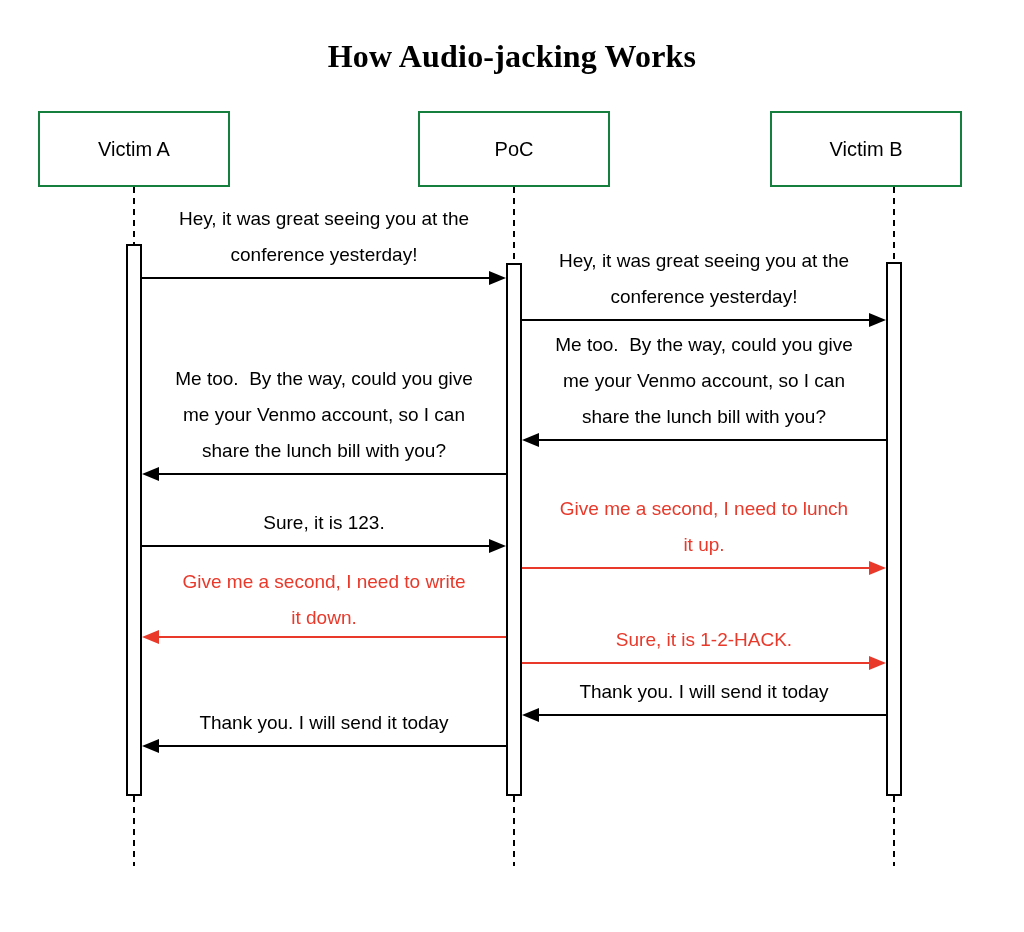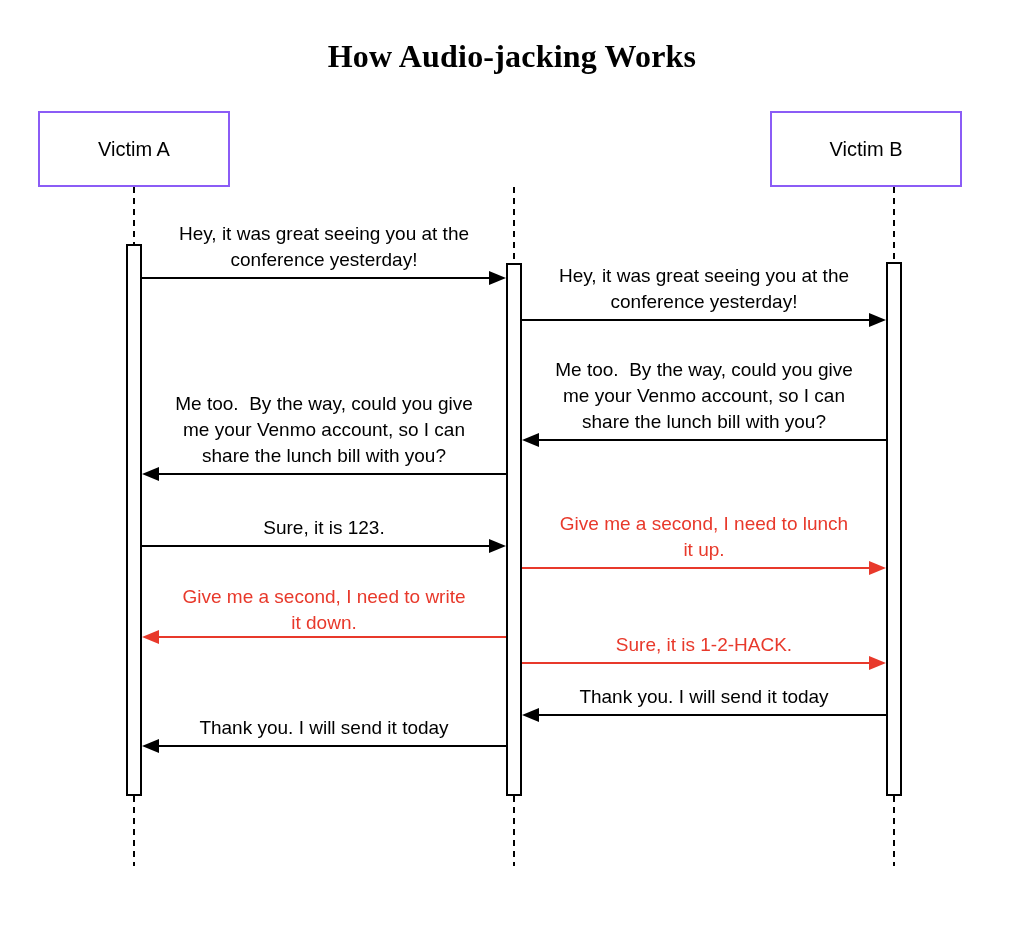--- a/index.html
+++ b/index.html
@@ -25,21 +25,21 @@
     font-size: 32px;
     font-weight: bold;
     letter-spacing: 0.2px;
     font-family: Liberation Serif, serif;
   }
   .actor-box {
     position: absolute;
     top: 111px;
     width: 192px;
     height: 76px;
-    border: 2px solid #8b5cf6;
+    border: 2px solid #15803d;
     background: #fff;
     box-sizing: border-box;
     display: flex;
     align-items: center;
     justify-content: center;
     font-size: 20px;
   }
   .lifeline {
     position: absolute;
     width: 2px;
@@ -49,21 +49,21 @@
     position: absolute;
     width: 16px;
     border: 2px solid #000;
     background: #fff;
     box-sizing: border-box;
   }
   .msg-text {
     position: absolute;
     text-align: center;
     font-size: 19px;
-    line-height: 26px;
+    line-height: 36px;
     white-space: pre-line;
   }
   .msg.injected .msg-text { color: var(--injected, #e8392b); }
   .msg.normal .msg-text { color: var(--normal, #000); }
   .arrow {
     position: absolute;
     height: 14px;
   }
   .arrow .line {
     position: absolute;
@@ -90,20 +90,23 @@
 </head>
 <body>
 
 <div class="canvas">
 
   <div class="title">How Audio-jacking Works</div>
 
   <div class="actor-box" style="left:38px;">
     <span>Victim A</span>
   </div>
+  <div class="actor-box" style="left:418px;">
+    <span>PoC</span>
+  </div>
   <div class="actor-box" style="left:770px;">
     <span>Victim B</span>
   </div>
 
   <div class="lifeline" style="left:133px;top:187px;height:57px;"></div>
   <div class="lifeline" style="left:513px;top:187px;height:76px;"></div>
   <div class="lifeline" style="left:893px;top:187px;height:75px;"></div>
 
   <div class="lifeline" style="left:133px;top:796px;height:70px;"></div>
   <div class="lifeline" style="left:513px;top:796px;height:70px;"></div>

